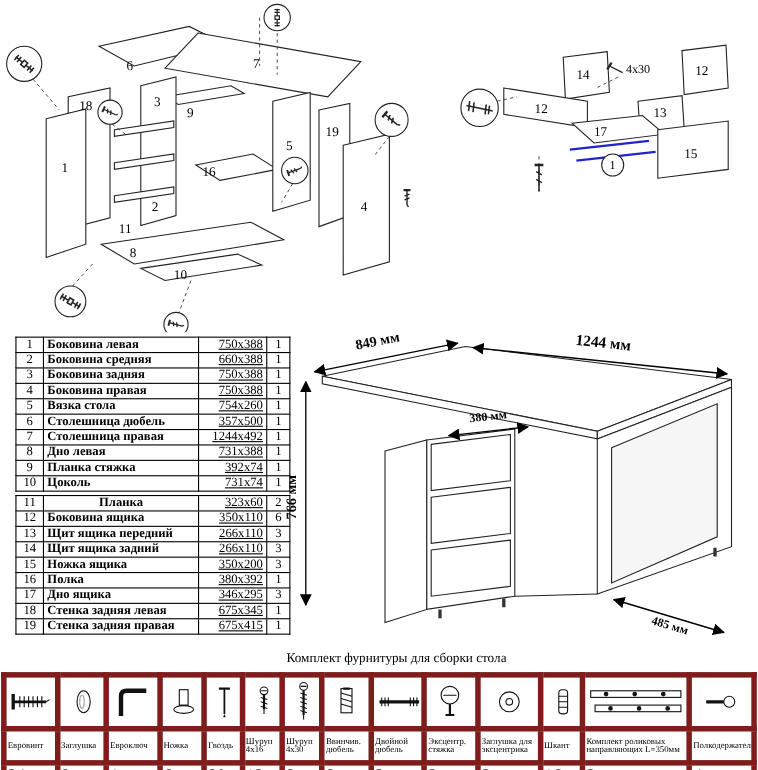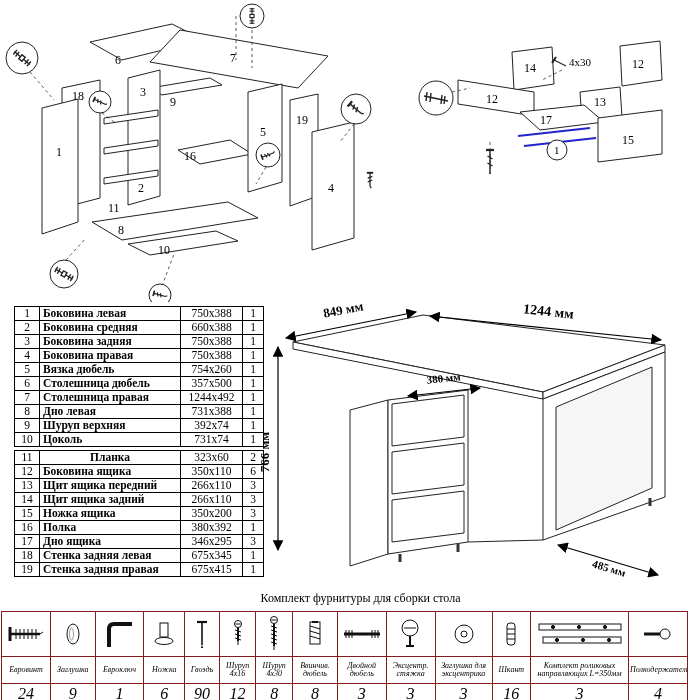--- a/index.html
+++ b/index.html
@@ -6,27 +6,27 @@
   body{width:689px;height:700px;position:relative;font-family:"Liberation Serif",serif;color:#000;overflow:hidden;}
   .abs{position:absolute;}
   svg text{font-family:"Liberation Serif",serif;}
   
   .parts{left:14px;top:306px;width:234px;}
   table.ptable{border-collapse:collapse;table-layout:fixed;width:232px;}
   table.t2{margin-top:3px;}
   .ptable td{border:1px solid #000;font-size:11.5px;line-height:13px;padding:0 3px;white-space:nowrap;overflow:hidden;}
   .c-num{width:18px;text-align:center;padding:0 1px;}
   .c-name{width:134px;text-align:left;font-weight:bold;}
-  .c-size{width:55px;text-align:center;}
+  .c-size{width:55px;text-align:right;text-decoration:underline;}
   .c-qty{width:14px;text-align:center;padding:0 1px;}
   .centered{text-align:center;}
   
   .hw-title{left:16px;top:591px;width:689px;text-align:center;font-size:12px;}
   .hw-table{border-collapse:collapse;table-layout:fixed;width:687px;left:1px;top:611px;}
-  .hw-table td{border:1px solid #7f1d1d;text-align:center;vertical-align:middle;overflow:hidden;font-style:italic;}
+  .hw-table td{border:5px solid #7f1d1d;text-align:left;vertical-align:middle;overflow:hidden;}
   .hw-icons td{height:42px;}
   .hw-names td{height:26px;font-size:8px;line-height:8.5px;padding:0 1px;}
   .hw-qty td{height:14px;font-size:16px;}
   .ic{display:block;margin:0 auto;}
   
   .lineart{stroke:#222;fill:#fff;stroke-width:1;}
   .leader{stroke:#333;stroke-width:0.8;fill:none;stroke-dasharray:3 3;}
   .accent{stroke:#2323cc;stroke-width:2;fill:none;}
   .dimtxt{font-weight:bold;fill:#000;}
 </style>
@@ -188,21 +188,21 @@
             <td class="c-qty">1</td>
           </tr>
       <tr>
             <td class="c-num">4</td>
             <td class="c-name">Боковина правая</td>
             <td class="c-size">750x388</td>
             <td class="c-qty">1</td>
           </tr>
       <tr>
             <td class="c-num">5</td>
-            <td class="c-name">Вязка дюбель</td>
+            <td class="c-name">Вязка стола</td>
             <td class="c-size">754x260</td>
             <td class="c-qty">1</td>
           </tr>
       <tr>
             <td class="c-num">6</td>
             <td class="c-name">Столешница дюбель</td>
             <td class="c-size">357x500</td>
             <td class="c-qty">1</td>
           </tr>
       <tr>
@@ -212,21 +212,21 @@
             <td class="c-qty">1</td>
           </tr>
       <tr>
             <td class="c-num">8</td>
             <td class="c-name">Дно левая</td>
             <td class="c-size">731x388</td>
             <td class="c-qty">1</td>
           </tr>
       <tr>
             <td class="c-num">9</td>
-            <td class="c-name">Шуруп верхняя</td>
+            <td class="c-name">Планка стяжка</td>
             <td class="c-size">392x74</td>
             <td class="c-qty">1</td>
           </tr>
       <tr>
             <td class="c-num">10</td>
             <td class="c-name">Цоколь</td>
             <td class="c-size">731x74</td>
             <td class="c-qty">1</td>
           </tr>
     </tbody>

